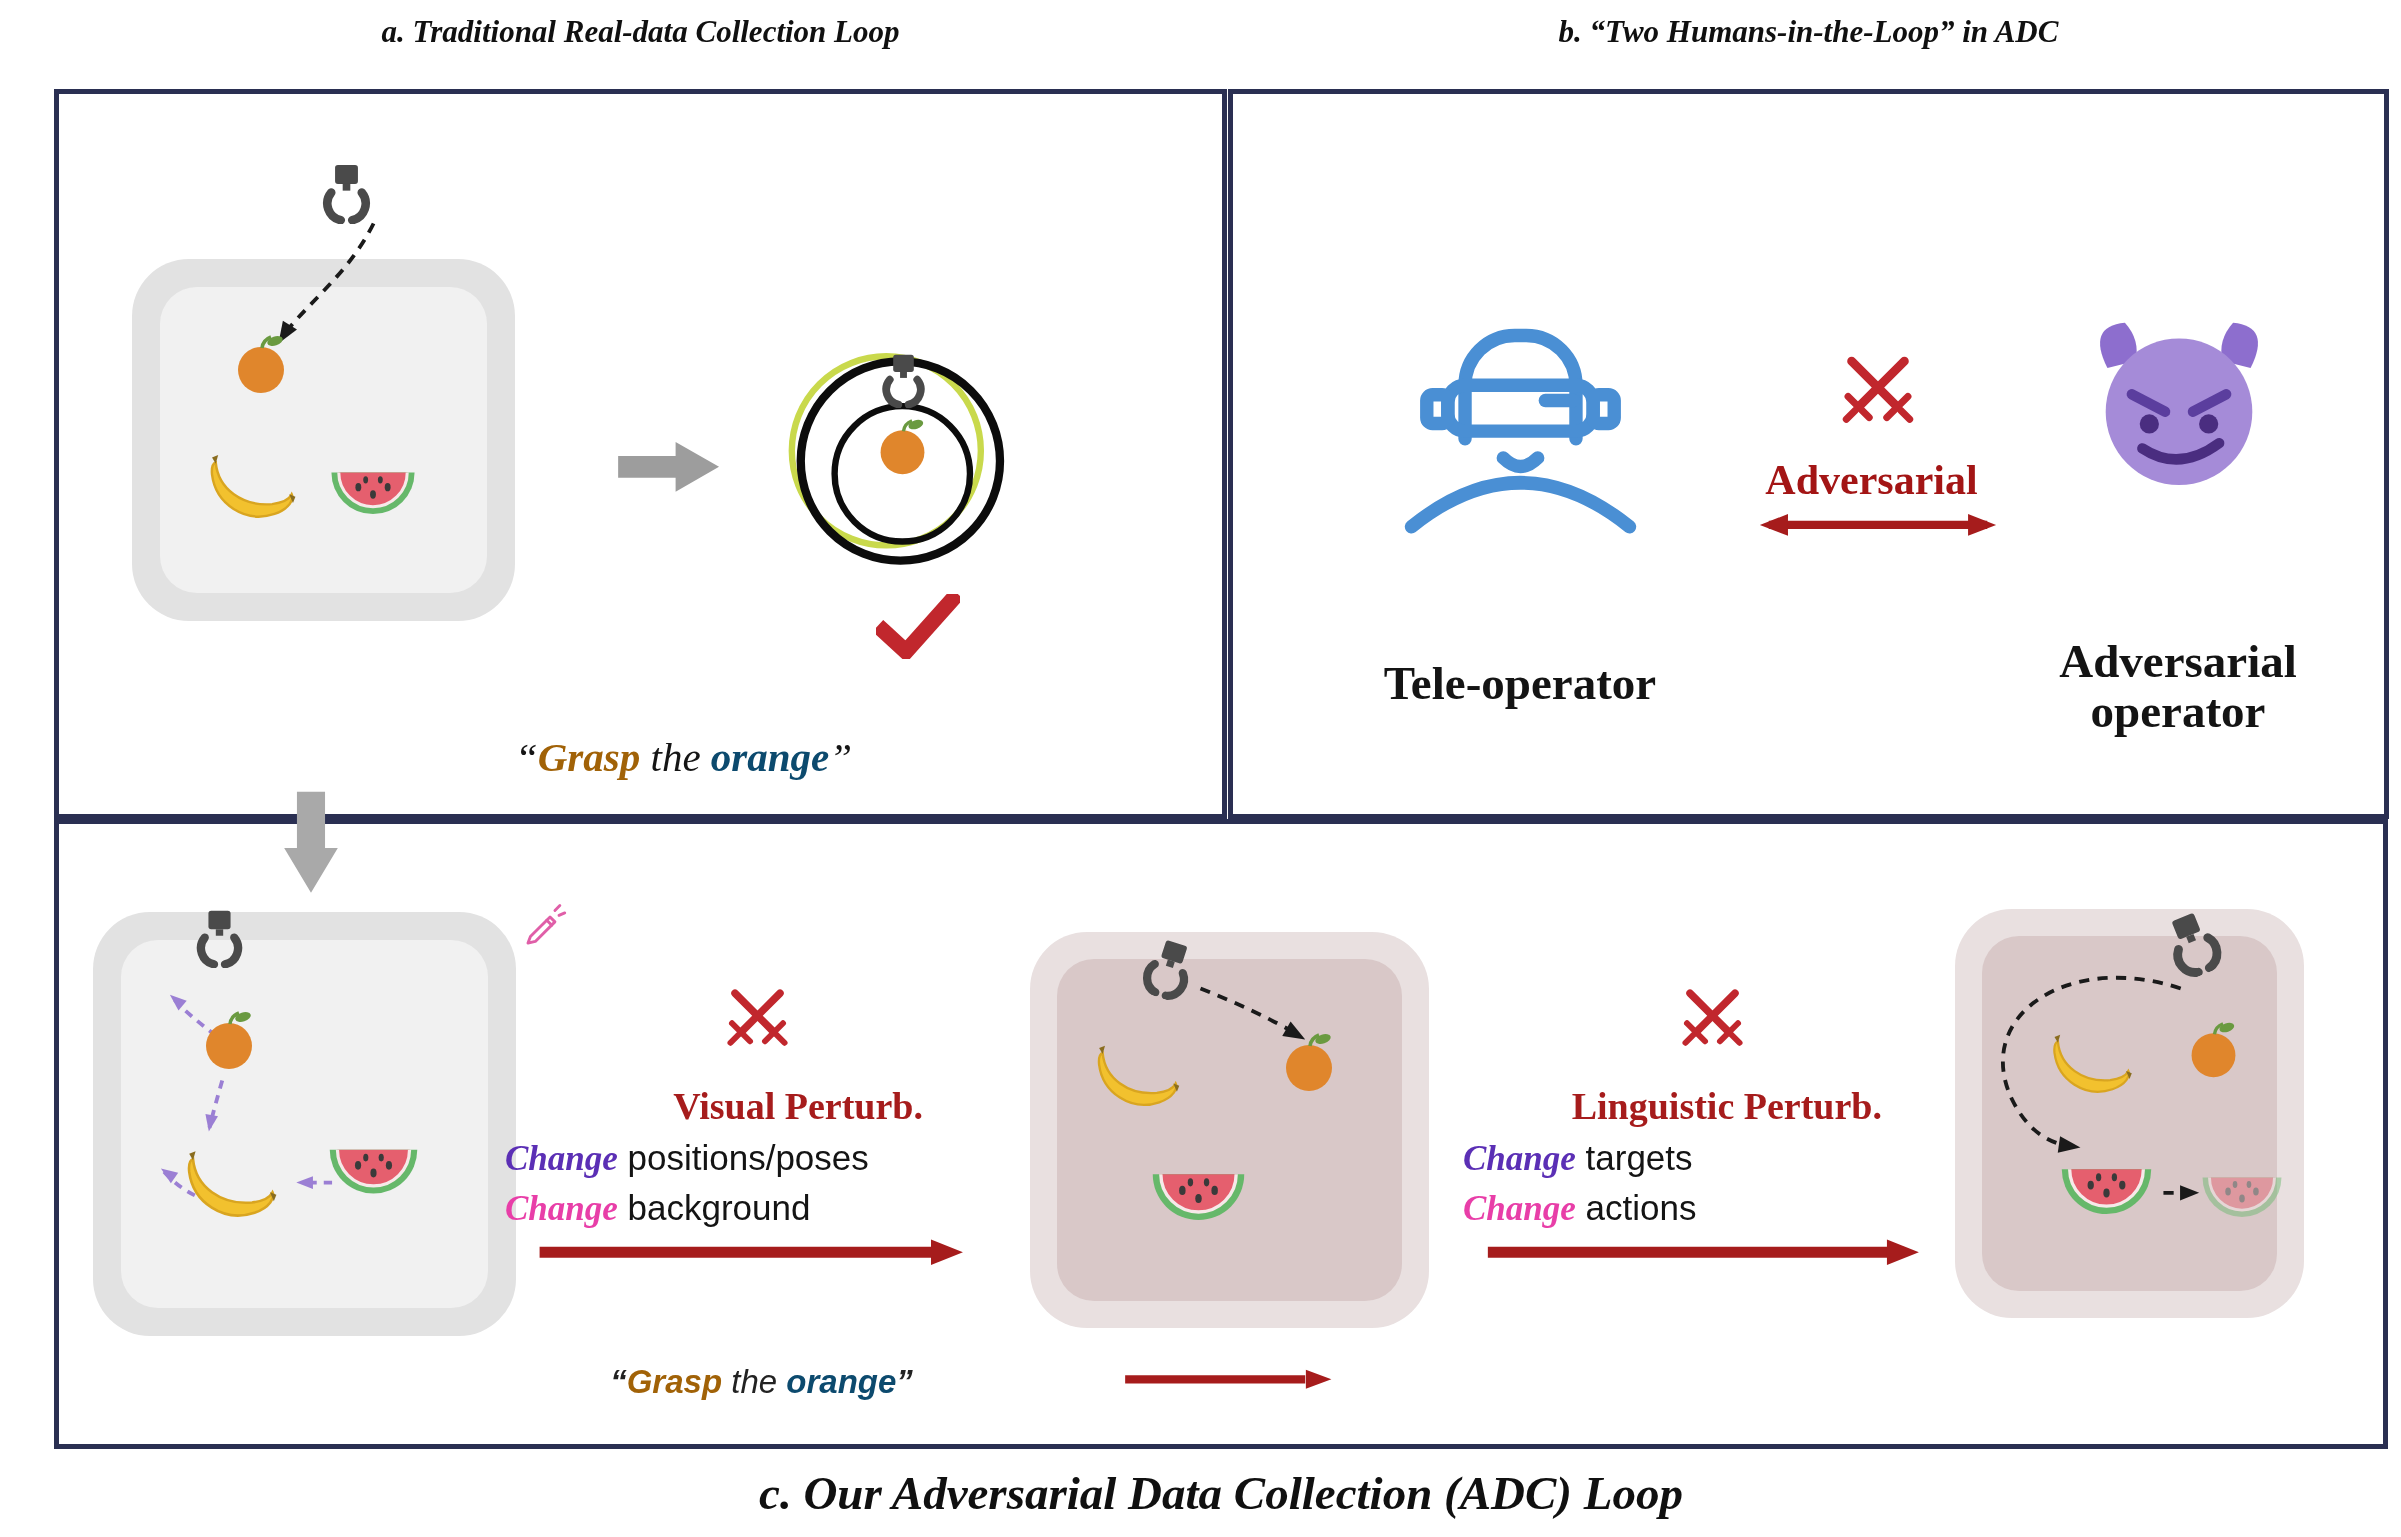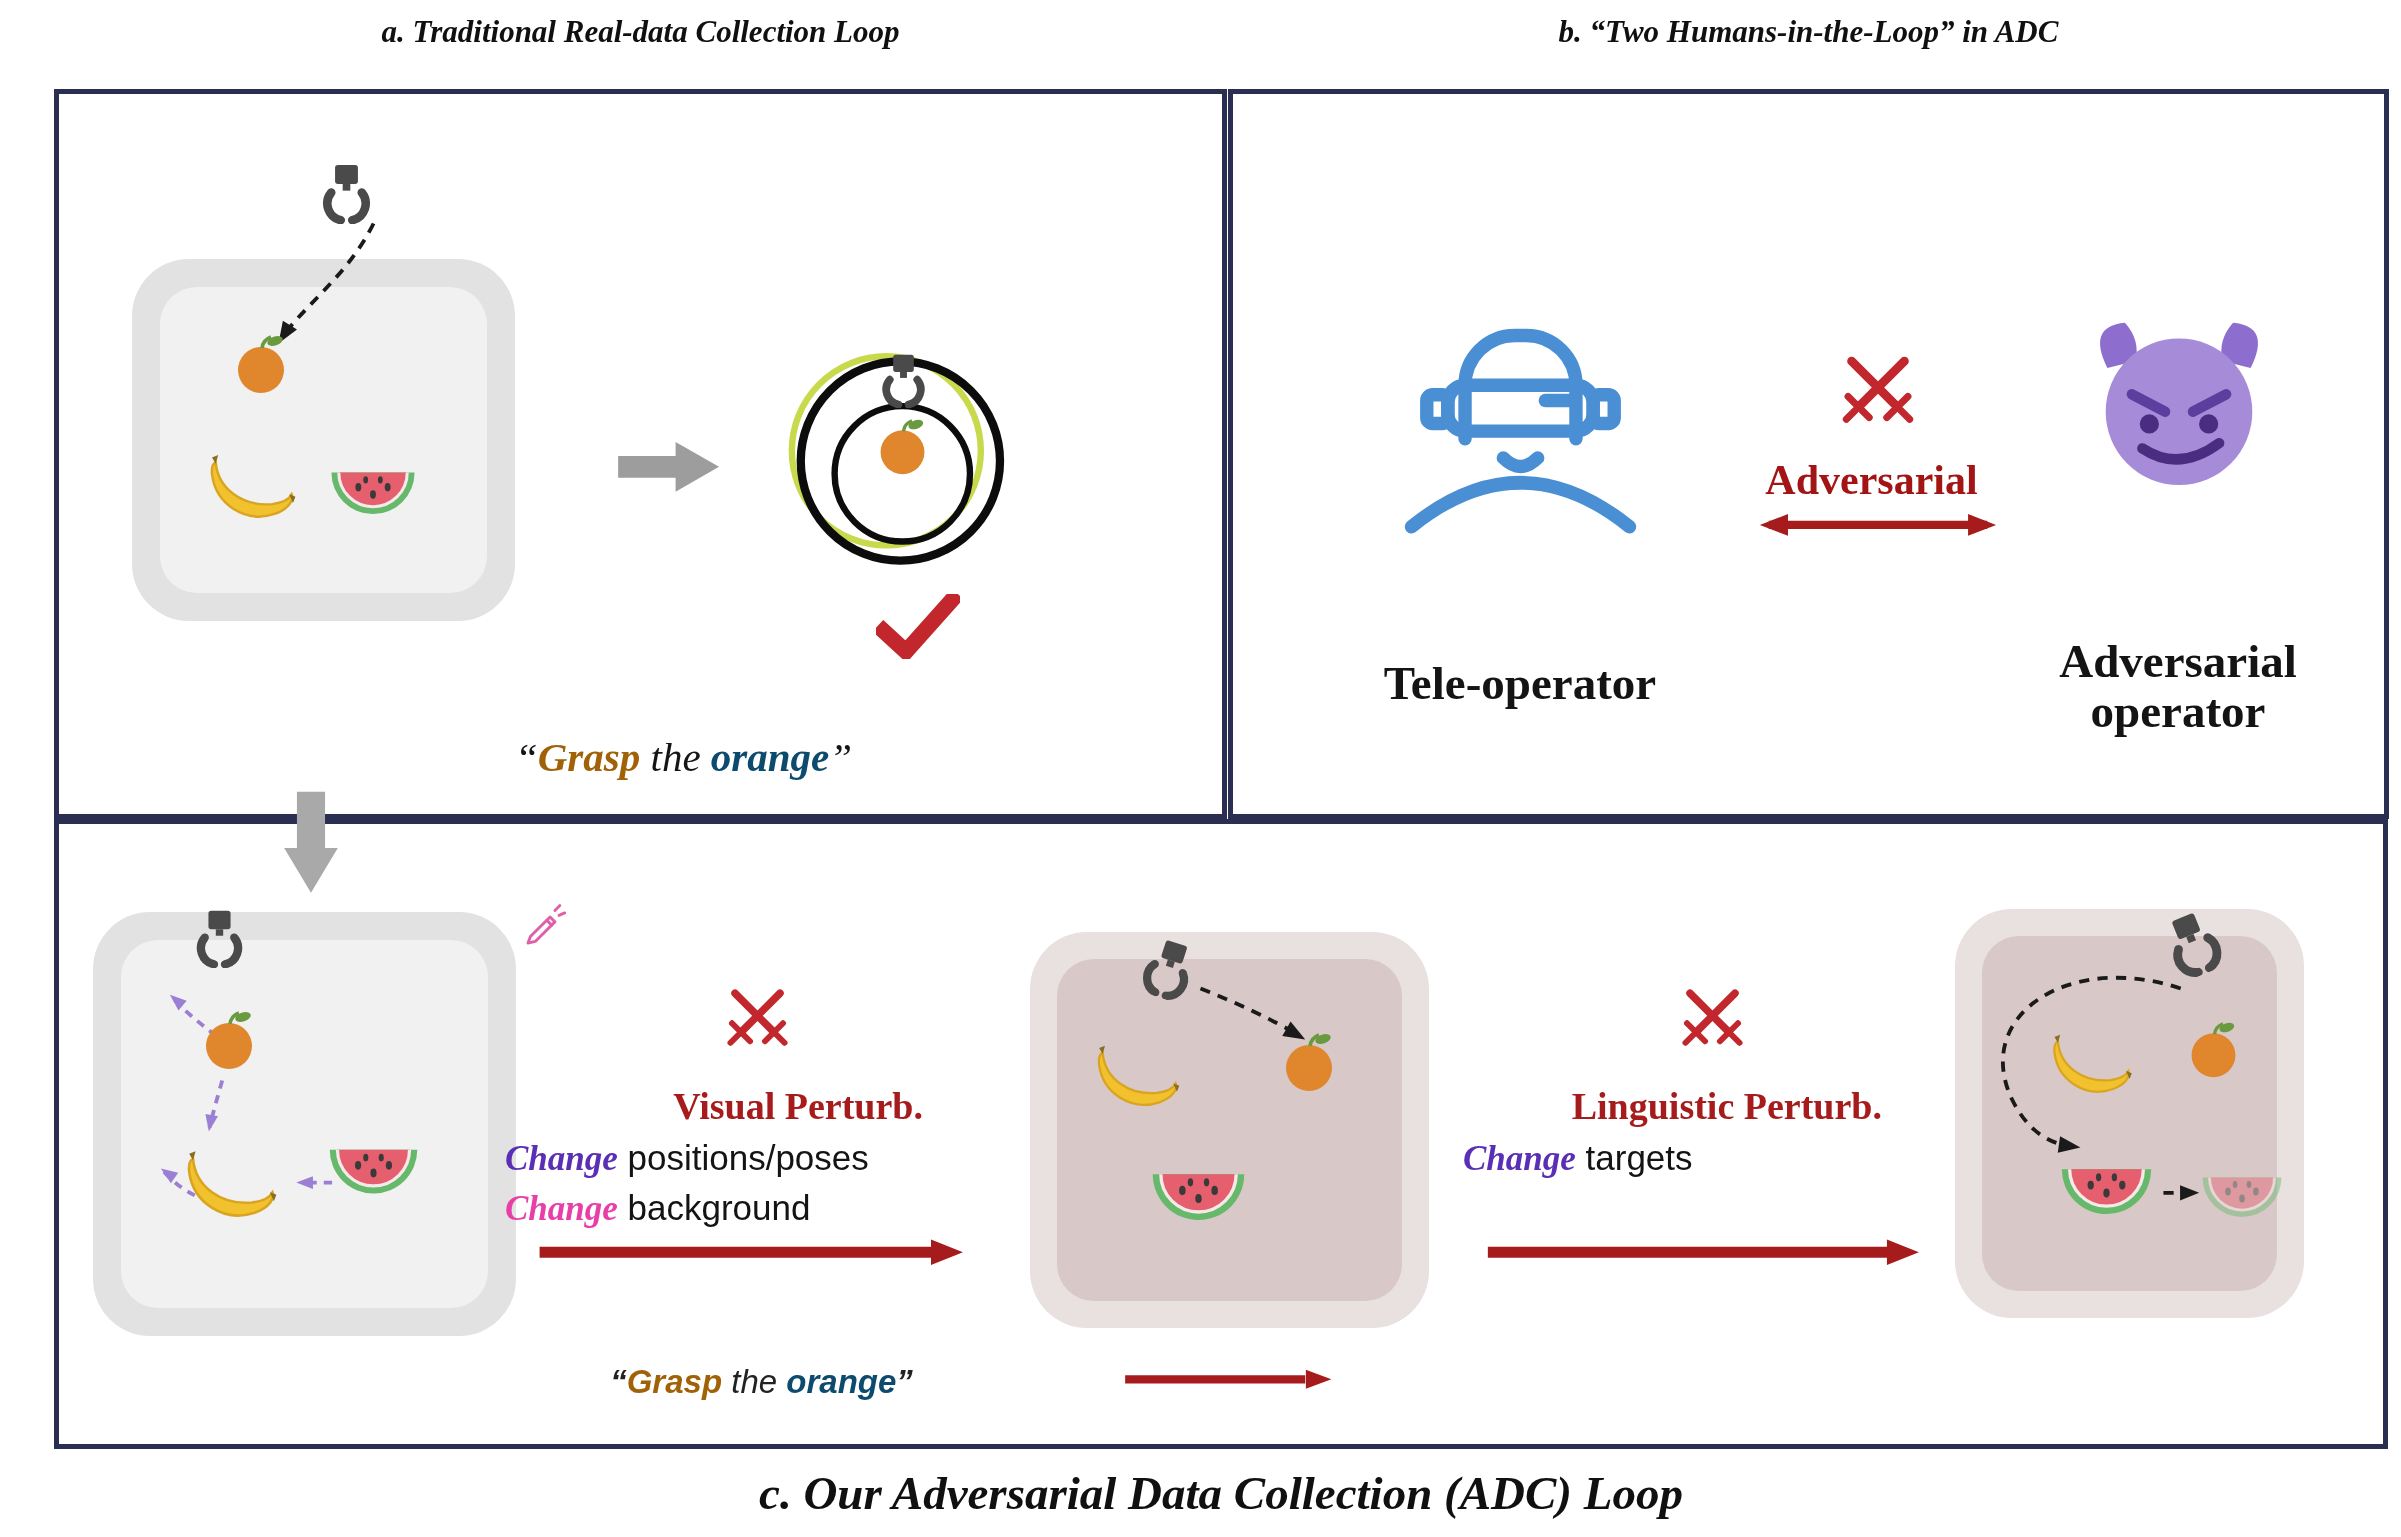--- a/index.html
+++ b/index.html
@@ -263,20 +263,21 @@
     </svg>
   <svg class="icon" style="left:1150px;top:1166px;width:97px;height:65px" viewBox="0 0 152 102" width="97" height="65">
       <use href="#sym-melon"></use>
     </svg>
 
   <svg class="icon" style="left:1675px;top:982px;width:75px;height:75px" viewBox="0 0 118 118" width="75" height="75">
       <use href="#sym-swords"></use>
     </svg>
   <div class="ptitle" style="left:1527px;top:1084px;width:355px">Linguistic Perturb.</div>
   <div class="pline" style="left:1463px;top:1138px;width:483px"><span class="chp">Change</span><span> targets</span></div>
+  <div class="pline" style="left:1463px;top:1188px;width:483px"><span class="chm">Change</span><span> actions</span></div>
 
   <svg class="icon" style="left:2162px;top:913px;width:63px;height:63px;transform:rotate(-22deg)" viewBox="0 0 98 98" width="63" height="63">
       <use href="#sym-gripper"></use>
     </svg>
   <svg class="icon" style="left:2050px;top:1030px;width:84px;height:64px" viewBox="0 0 132 100" width="84" height="64">
       <use href="#sym-banana"></use>
     </svg>
   <svg class="icon" style="left:2183px;top:1019px;width:61px;height:61px" viewBox="0 0 96 96" width="61" height="61">
       <use href="#sym-orange"></use>
     </svg>

